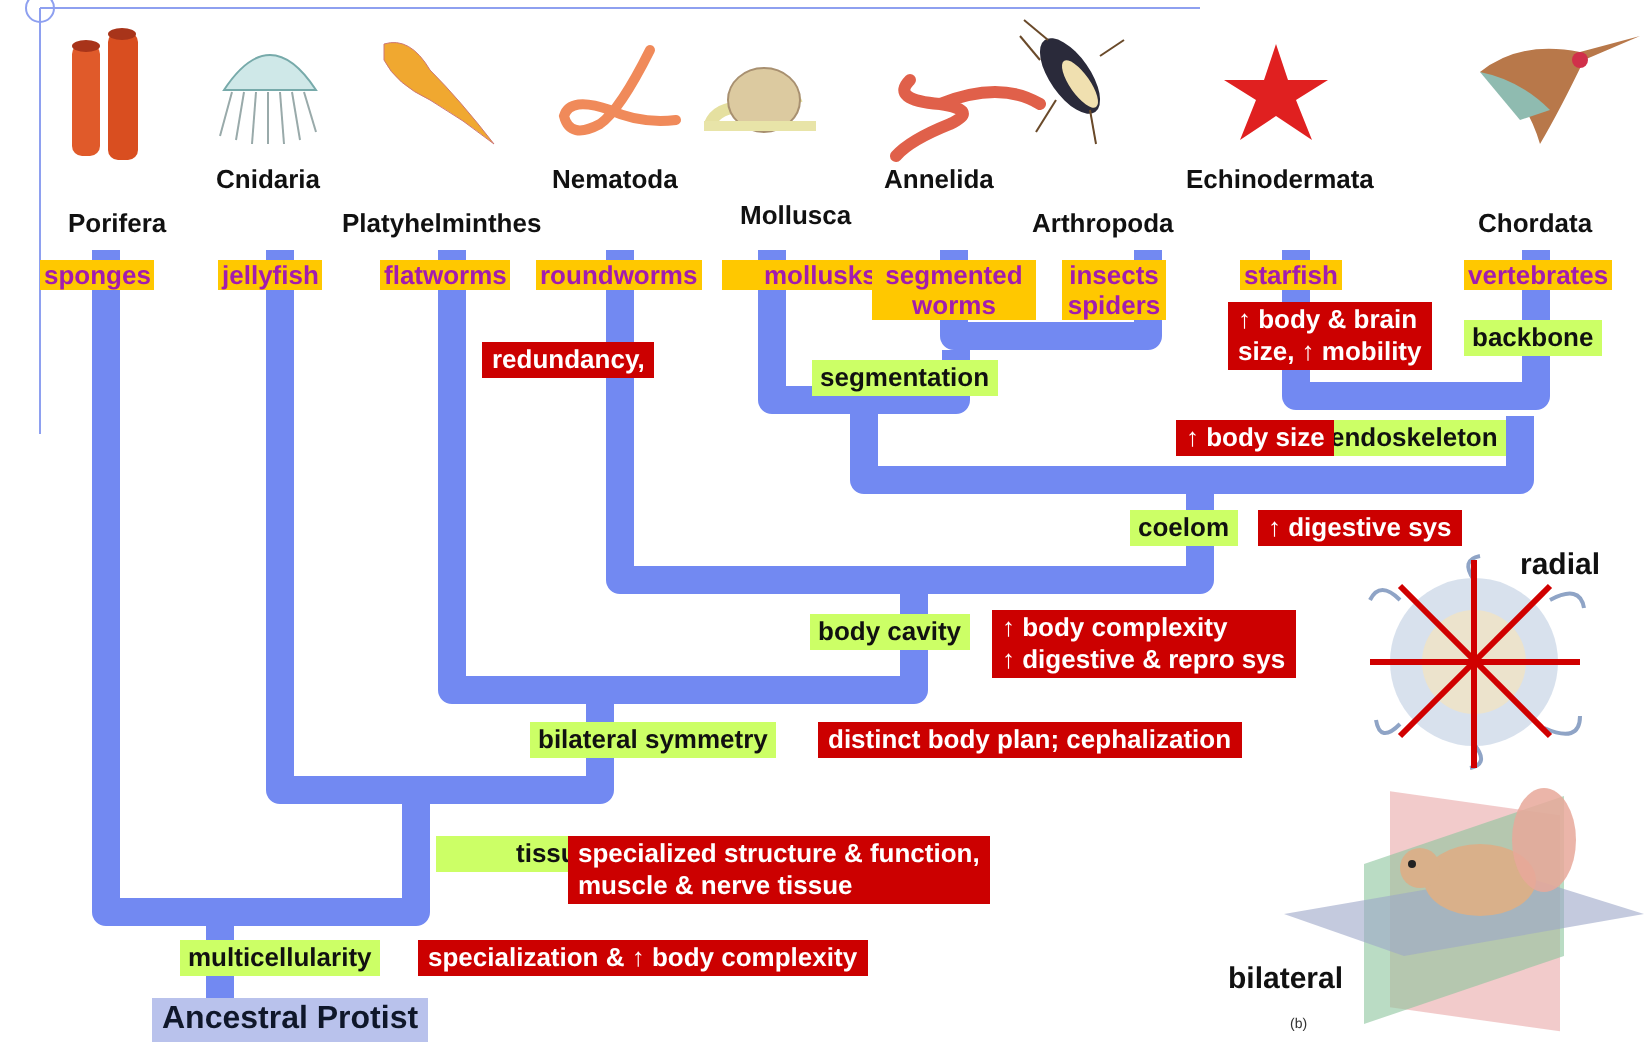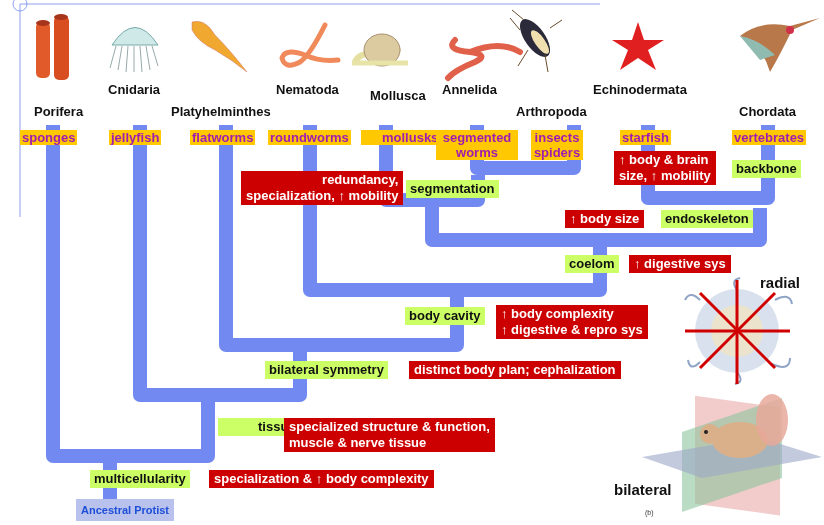--- a/index.html
+++ b/index.html
@@ -3,21 +3,21 @@
 <meta charset="utf-8">
 <style>
   html, body { margin:0; padding:0; }
   body { width:824px; height:525px; position:relative; overflow:hidden; background:#ffffff;
          font-family:"Liberation Sans", sans-serif; font-weight:bold; }
   #tree { position:absolute; left:0; top:0; }
   .phylum { position:absolute; font-size:13px; color:#111; white-space:nowrap;text-align:right; }
   .tag-y { position:absolute; background:#ffc800; color:#a21caf; font-size:13px; padding:0 2px; line-height:15px; text-align:center; white-space:nowrap; }
   .tag-g { position:absolute; background:#ccff66; color:#111; font-size:13px; padding:1px 4px; line-height:16px; white-space:nowrap; }
   .tag-r { position:absolute; background:#cc0000; color:#fff; font-size:13px; padding:1px 5px; line-height:16px; white-space:nowrap; }
-  .root { position:absolute; background:#b9c2ec; color:#1d4ed8; font-size:11px; padding:1px 5px; line-height:20px; }
+  .root { position:absolute; background:#b9c2ec; color:#0f172a; font-size:16px; padding:1px 5px; line-height:20px; }
   .sub { position:absolute; font-size:7px; color:#333; font-weight:normal; }
 </style>
 </head>
 <body>
 
 <svg id="tree" width="824" height="525" viewBox="0 0 824 525">
 
   <line x1="20" y1="4" x2="600" y2="4" stroke="#8ea0f0" stroke-width="1"></line>
   <line x1="20" y1="4" x2="20" y2="217" stroke="#8ea0f0" stroke-width="1"></line>
   <circle cx="20" cy="4" r="7" fill="none" stroke="#8ea0f0"></circle>
@@ -122,21 +122,21 @@
     <ellipse cx="772" cy="420" rx="16" ry="26" fill="#e7a89a" opacity="0.85"></ellipse>
     <circle cx="710" cy="434" r="10" fill="#d9b08a"></circle>
     <circle cx="706" cy="432" r="2" fill="#222"></circle>
   </g>
 </svg>
 
 <div class="phylum" style="left:34px;top:104px;">Porifera</div>
 <div class="phylum" style="left:108px;top:82px;">Cnidaria</div>
 <div class="phylum" style="left:171px;top:104px;">Platyhelminthes</div>
 <div class="phylum" style="left:276px;top:82px;">Nematoda</div>
-<div class="phylum" style="left:370px;top:88px;">Mollusca</div>
+<div class="phylum" style="left:370px;top:100px;">Mollusca</div>
 <div class="phylum" style="left:442px;top:82px;">Annelida</div>
 <div class="phylum" style="left:516px;top:104px;">Arthropoda</div>
 <div class="phylum" style="left:593px;top:82px;">Echinodermata</div>
 <div class="phylum" style="left:739px;top:104px;">Chordata</div>
 
 <div class="tag-y" style="left:20px;top:130px;">sponges</div>
 <div class="tag-y" style="left:109px;top:130px;">jellyfish</div>
 <div class="tag-y" style="left:190px;top:130px;">flatworms</div>
 <div class="tag-y" style="left:268px;top:130px;">roundworms</div>
 <div class="tag-y" style="left:361px;top:130px;padding-left:21px;">mollusks</div>
@@ -166,23 +166,22 @@
   <div>muscle &amp; nerve tissue</div>
 </div>
 <div class="tag-r" style="left:409px;top:361px;">distinct body plan; cephalization</div>
 <div class="tag-r" style="left:496px;top:305px;">
   <div>↑ body complexity</div>
   <div>↑ digestive &amp; repro sys</div>
 </div>
 <div class="tag-r" style="left:629px;top:255px;">↑ digestive sys</div>
 <div class="tag-r" style="left:241px;top:171px;text-align:right;">
   <div>redundancy,</div>
-  <div>specialization, ↑ mobility</div>
 </div>
-<div class="tag-r" style="left:565px;top:210px;">↑ body size</div>
+<div class="tag-r" style="left:588px;top:210px;">↑ body size</div>
 <div class="tag-r" style="left:614px;top:151px;">
   <div>↑ body &amp; brain</div>
   <div>size, ↑ mobility</div>
 </div>
 
 <div class="root" style="left:76px;top:499px;">Ancestral Protist</div>
 
 <div class="phylum" style="left:760px;top:274px;font-size:15px;">radial</div>
 <div class="phylum" style="left:614px;top:481px;font-size:15px;">bilateral</div>
 <div class="sub" style="left:645px;top:509px;">(b)</div>

